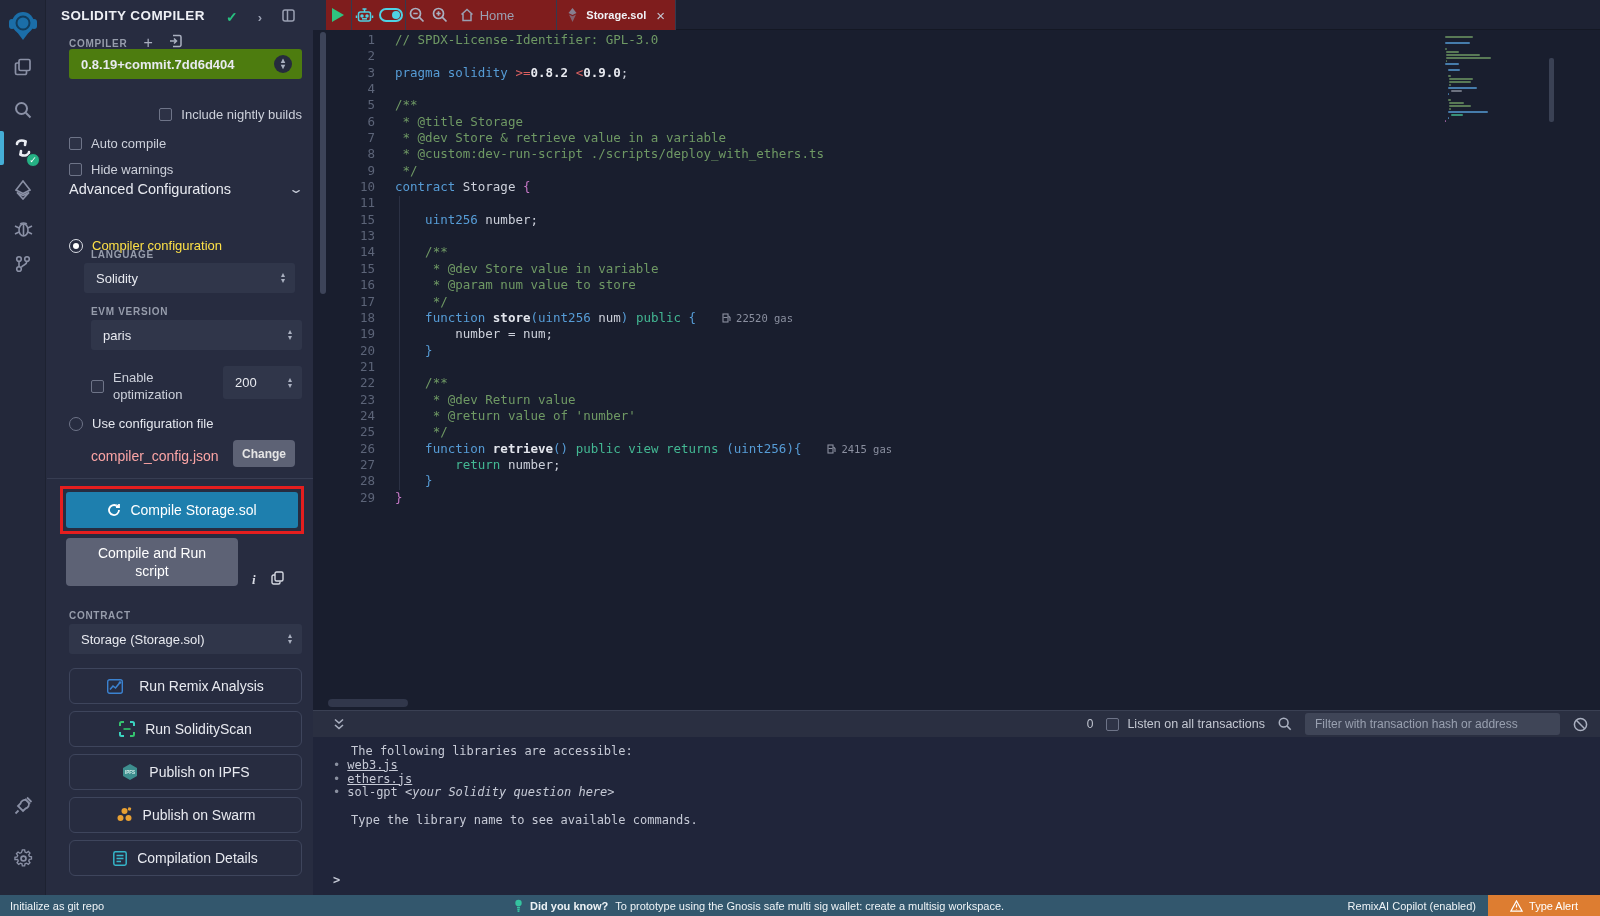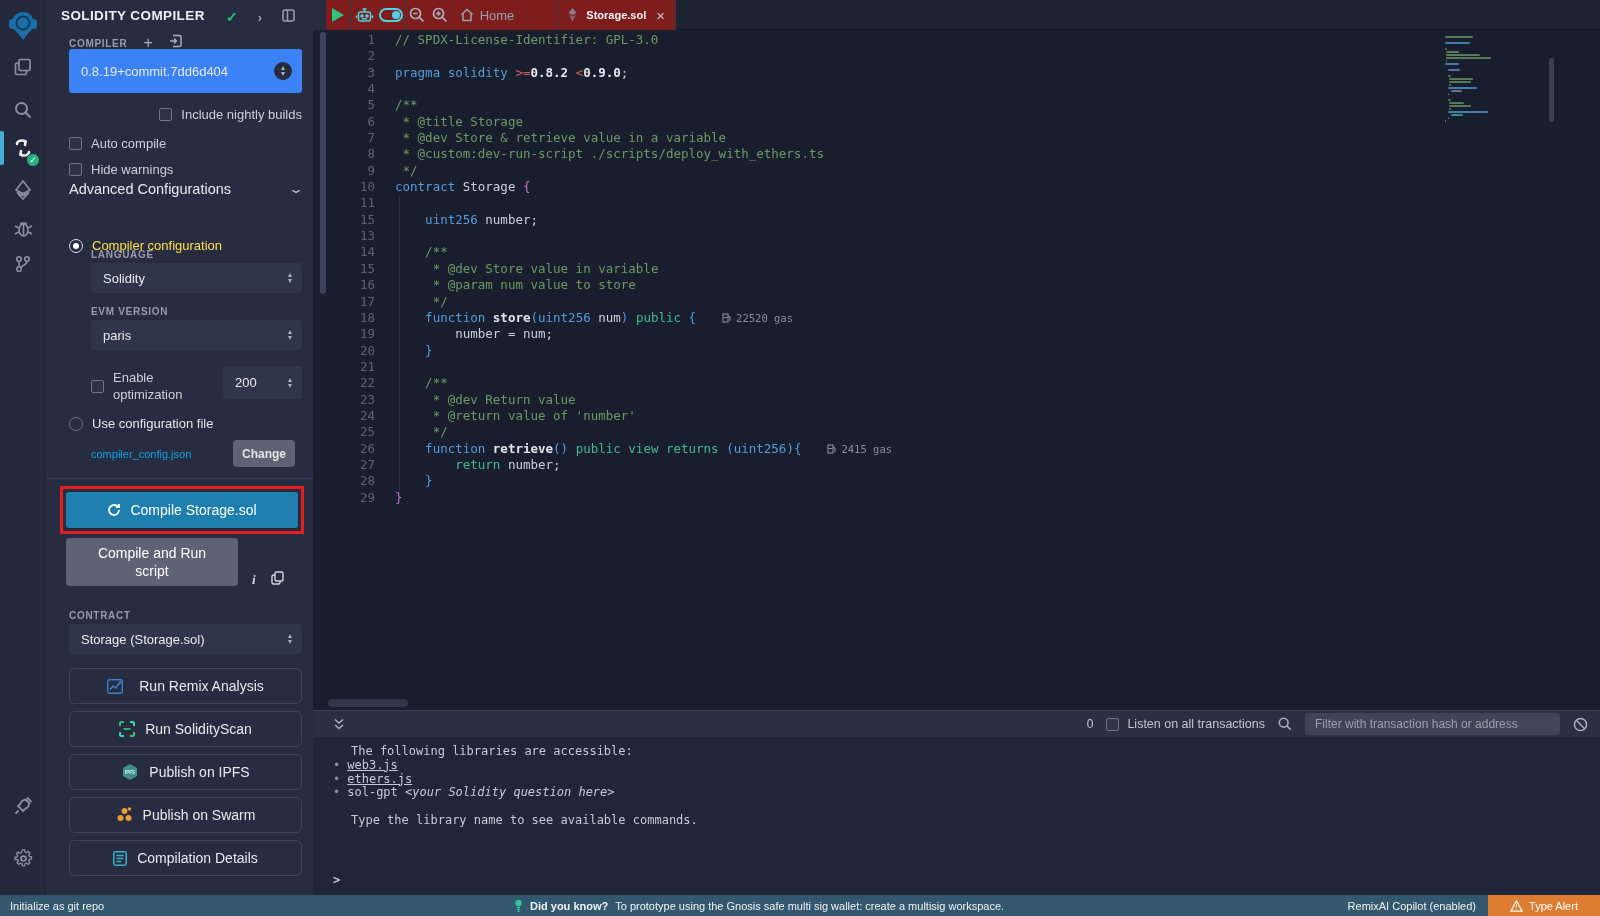--- a/index.html
+++ b/index.html
@@ -18,21 +18,21 @@
   .sidepanel { position:absolute; left:47px; top:0; width:278px; height:895px; background:#272c40; }
   .sp-scroll { position:absolute; right:2px; top:31px; width:6px; height:262px; background:#4a5066; border-radius:3px; }
   .sp-title { position:absolute; left:14px; top:8px; font-size:13.5px; font-weight:bold; letter-spacing:.4px; color:#eef0f5; }
   .sp-title-icons { position:absolute; top:8px; right:30px; display:flex; gap:20px; align-items:center; }
   .check-green { color:#27c07f; font-size:14px; font-weight:bold; }
   .chev-right { color:#9aa0b2; font-size:13px; font-weight:bold; }
   .sec-label { font-size:10px; font-weight:bold; letter-spacing:.7px; color:#969cab;text-align:center; }
   .sp-compiler-row { position:absolute; left:22px; top:34px; display:flex; align-items:center; gap:16px; color:#969cab; }
   .select { background:#30364a; border-radius:3px; color:#e8eaf0; font-size:13px; display:flex; align-items:center; padding:0 10px 0 12px; justify-content:space-between; cursor:pointer; }
   .caret-updown { display:flex; flex-direction:column; line-height:6px; font-size:8px; color:#aab0c0; text-align:center; }
-  .version-select { position:absolute; left:22px; top:49px; width:233px; height:44px; background:#3b82f6; }
+  .version-select { position:absolute; left:22px; top:49px; width:233px; height:30px; background:#4d7c0f;font-weight:bold; }
   .ver-circle { width:18px; height:18px; border-radius:50%; background:#262b3d; display:flex; align-items:center; justify-content:center; }
   .chkrow { display:flex; align-items:center; gap:9px; font-size:13px; color:#ccd0da; }
   .checkbox { width:13px; height:13px; border:1.5px solid #6e7488; border-radius:2px; background:#2d3246; flex:none; }
   .radio { width:14px; height:14px; border:1.5px solid #6e7488; border-radius:50%; background:transparent; flex:none; position:relative; }
   .radio.sel { border-color:#d9dce4; }
   .radio.sel::after { content:""; position:absolute; left:3px; top:3px; width:6px; height:6px; border-radius:50%; background:#ffffff; }
   .adv-title { position:absolute; left:22px; top:181px; font-size:14.5px; color:#e8eaf0; }
   .adv-chev { position:absolute; right:24px; top:182px; color:#c7ccd8; font-size:12px; transform:scaleX(1.6); }
   .gray-btn { background:#5d6275; color:#e5e5e5; border:none; border-radius:4px; font-size:12px; font-family:"Liberation Sans",sans-serif; cursor:pointer; }
   .divider { position:absolute; left:0; top:478px; width:100%; height:1px; background:#373d52; }
@@ -216,21 +216,21 @@
 
     <div class="adv-title">Advanced Configurations</div>
     <div class="adv-chev">⌄</div>
 
     <div class="chkrow abs" style="left:22px;top:218px;color:#fde047;">
       <span class="radio sel"></span>
       <span>Compiler configuration</span>
     </div>
 
     <div class="sec-label abs" style="left:44px;top:229px;">LANGUAGE</div>
-    <div class="select abs" style="left:44px;top:243px;width:211px;height:30px;">
+    <div class="select abs" style="left:37px;top:243px;width:211px;height:30px;">
       <span>Solidity</span>
       <span class="caret-updown">
           <span>▴</span>
           <span>▾</span>
         </span>
     </div>
 
     <div class="sec-label abs" style="left:44px;top:286px;">EVM VERSION</div>
     <div class="select abs" style="left:44px;top:300px;width:211px;height:30px;">
       <span>paris</span>
@@ -249,21 +249,21 @@
       <span class="caret-updown">
           <span>▴</span>
           <span>▾</span>
         </span>
     </div>
 
     <div class="chkrow abs" style="left:22px;top:396px;color:#e4e7ee;">
       <span class="radio"></span>
       <span>Use configuration file</span>
     </div>
-    <div class="abs" style="left:44px;top:428px;font-size:11px;color:#0ea5e9;">compiler_config.json</div>
+    <div class="abs" style="left:44px;top:428px;font-size:14px;color:#fca5a5;">compiler_config.json</div>
     <button class="gray-btn abs" style="left:186px;top:420px;width:62px;height:27px;font-weight:bold;">Change</button>
 
     <div class="divider"></div>
 
     <div class="red-rect"></div>
     <button class="compile-btn">
       <span style="display:flex;">
           <svg width="14" height="14" viewBox="0 0 14 14" fill="none" stroke="#fff" stroke-width="1.8">
             <path d="M12 7 A5 5 0 1 1 9.5 2.7"></path>
             <path d="M9.5 0.8 L9.5 3.4 L12.1 3.4" fill="#fff" stroke="none"></path>

